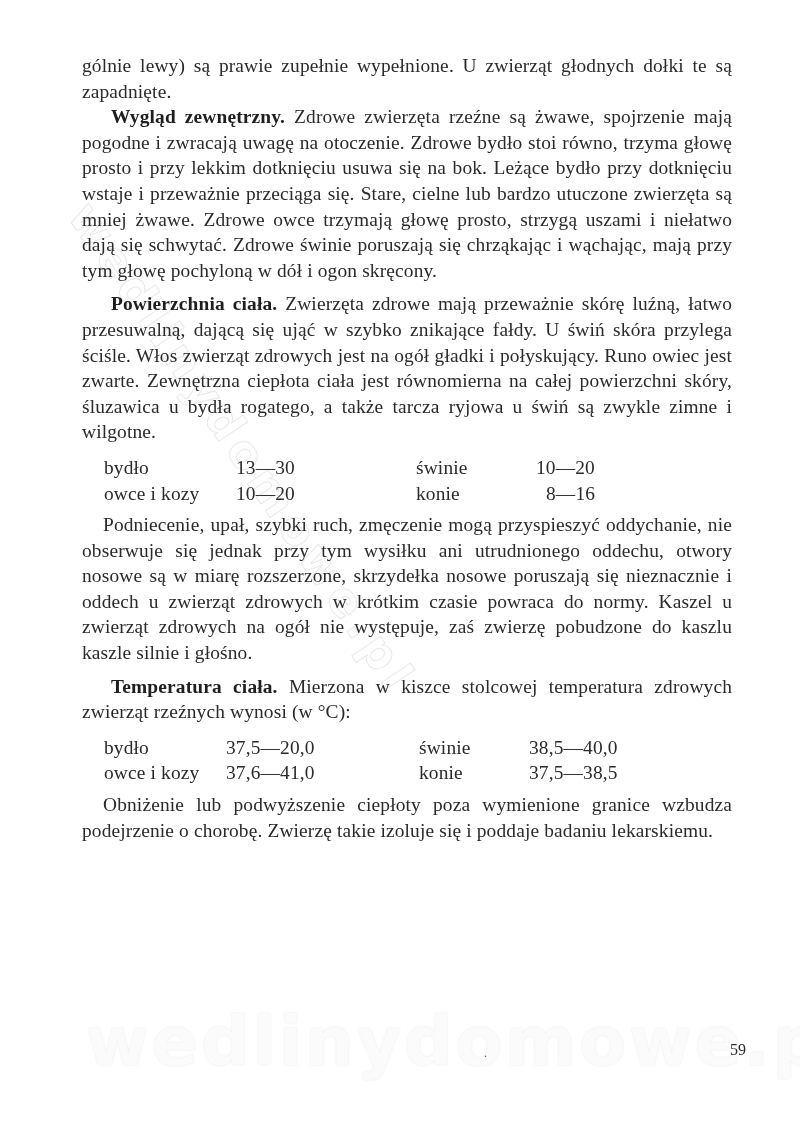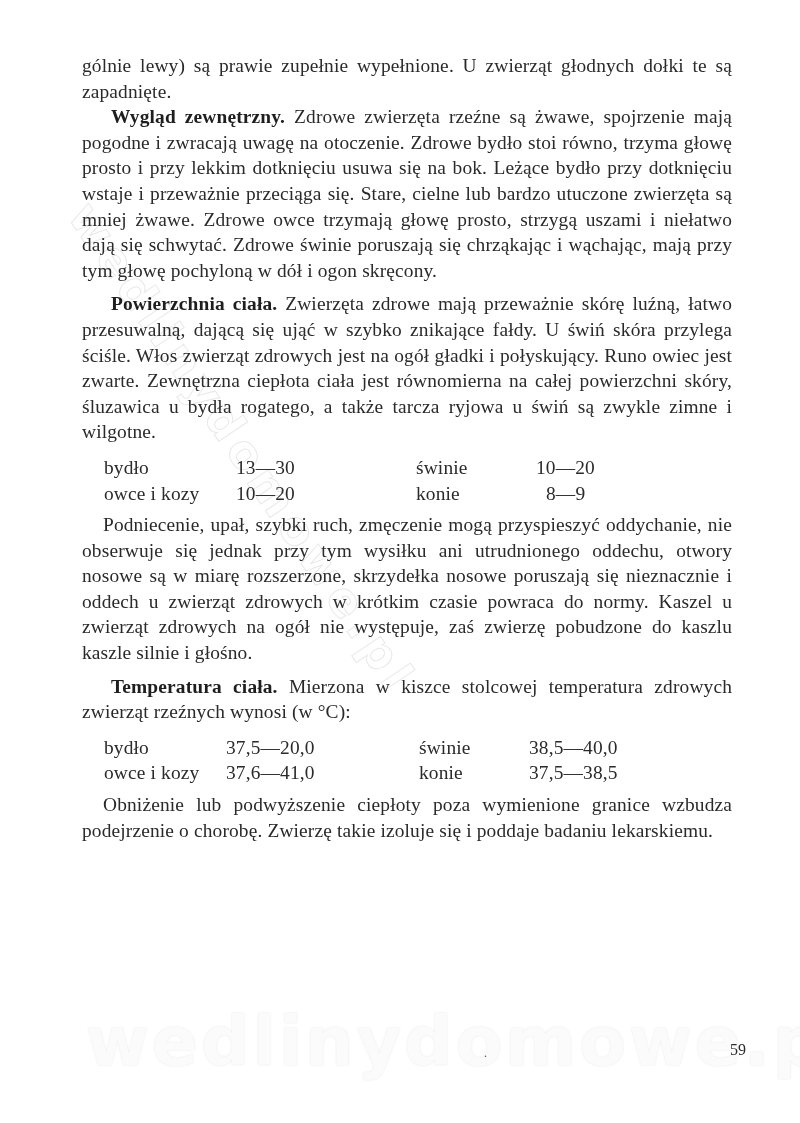--- a/index.html
+++ b/index.html
@@ -118,21 +118,21 @@
     <div class="trow">
       <span class="c1">bydło</span>
       <span class="c2">13—30</span>
       <span class="c3">świnie</span>
       <span class="c4">10—20</span>
     </div>
     <div class="trow">
       <span class="c1">owce i kozy</span>
       <span class="c2">10—20</span>
       <span class="c3">konie</span>
-      <span class="c4" style="padding-left:10px;">8—9</span>
+      <span class="c4" style="padding-left:10px;">8—16</span>
     </div>
   </div>
 
   <p class="para indent">Podniecenie, upał, szybki ruch, zmęczenie mogą przyspieszyć oddychanie, nie obserwuje się jednak przy tym wysiłku ani utrudnionego oddechu, otwory nosowe są w miarę rozszerzone, skrzydełka nosowe poruszają się nieznacznie i oddech u zwierząt zdrowych w krótkim czasie powraca do normy. Kaszel u zwierząt zdrowych na ogół nie występuje, zaś zwierzę pobudzone do kaszlu kaszle silnie i głośno.</p>
 
   <p class="para indent gap-before">
     <span class="head">Temperatura ciała.</span><span> Mierzona w kiszce stolcowej temperatura zdrowych zwierząt rzeźnych wynosi (w °C):</span>
   </p>
 
   <div class="table t2">

